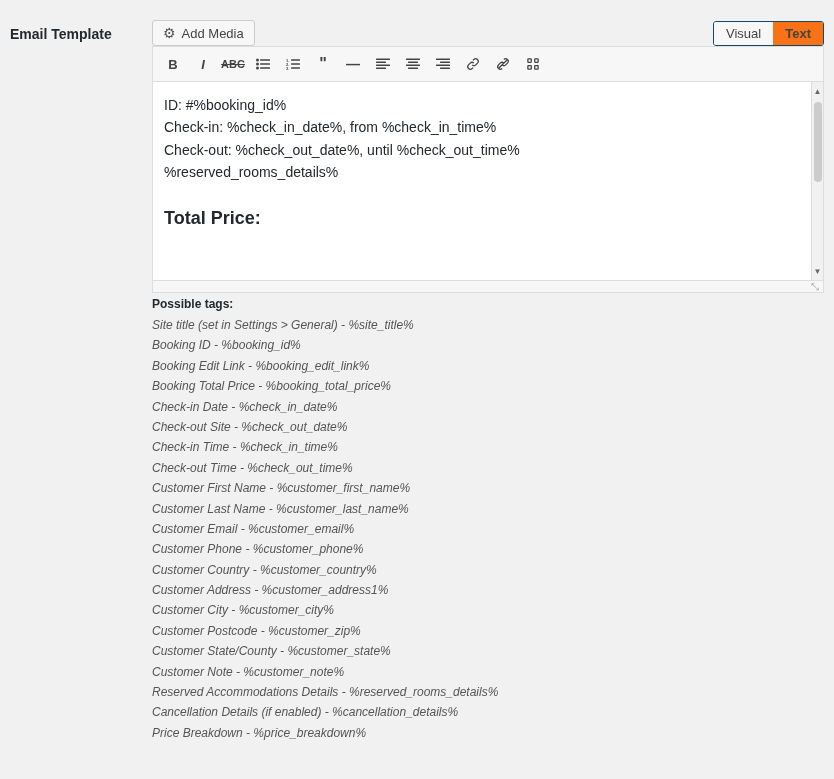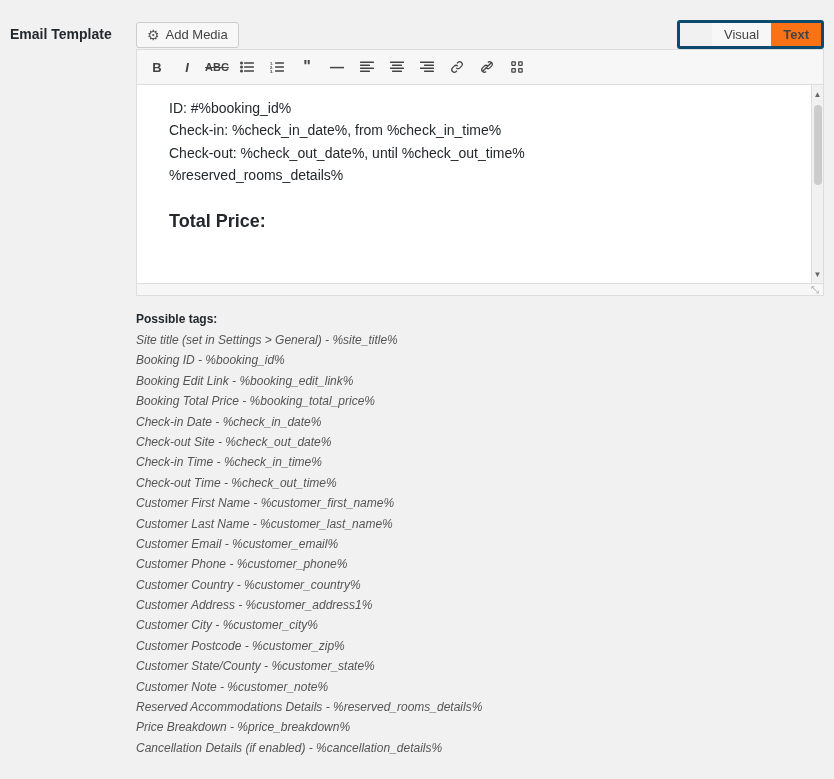--- a/index.html
+++ b/index.html
@@ -7,21 +7,21 @@
       font-family: Arial, sans-serif;
       background: #f1f1f1;
       width: 834px;
       min-height: 779px;
       padding: 20px 10px;
     }
 
     .page-wrapper {
       display: flex;
       align-items: flex-start;
-      gap: 16px;
+      gap: 32px;
     }
 
     .label-col {
       width: 110px;
       padding-top: 6px;
       font-size: 14px;
       font-weight: 600;
       color: #23282d;
       flex-shrink: 0;
     }
@@ -52,24 +52,23 @@
       cursor: pointer;
     }
 
     .media-icon {
       font-size: 14px;
       color: #555;
     }
 
     .view-tabs {
       display: flex;
-      border: 3px solid #0c4a6e;
+      border: 1px solid #0c4a6e;
       border-radius: 3px;
       overflow: hidden;
-      padding-left: 32px;
     }
 
     .view-tab {
       padding: 4px 12px;
       font-size: 13px;
       background: #f7f7f7;
       border: none;
       cursor: pointer;
       color: #444;
     }
@@ -109,21 +108,21 @@
     
     .editor-area {
       background: #fff;
       border: 1px solid #ddd;
       min-height: 200px;
       position: relative;
       overflow: hidden;
     }
 
     .editor-content {
-      padding: 12px 32px;
+      padding: 12px 11px;
       min-height: 190px;
       font-size: 14px;
       color: #23282d;
       line-height: 1.6;
     }
 
     .editor-content .booking-id { color: #23282d; }
     .editor-content .checkin { color: #23282d; }
     .editor-content .checkout { color: #23282d; }
     .editor-content .rooms { color: #23282d; }
@@ -191,21 +190,21 @@
       cursor: ns-resize;
     }
 
     .resize-icon {
       font-size: 10px;
       color: #999;
     }
 
     
     .tags-section {
-      margin-top: 16px;
+      margin-top: 4px;
       font-size: 12px;
     }
 
     .tags-title {
       font-weight: bold;
       color: #23282d;
       margin-bottom: 4px;
     }
 
     .tag-item {
@@ -344,18 +343,18 @@
           <div class="tag-item" style="font-style: italic; color: rgb(85, 85, 85);">Customer Last Name - %customer_last_name%</div>
           <div class="tag-item" style="font-style: italic; color: rgb(85, 85, 85);">Customer Email - %customer_email%</div>
           <div class="tag-item" style="font-style: italic; color: rgb(85, 85, 85);">Customer Phone - %customer_phone%</div>
           <div class="tag-item" style="font-style: italic; color: rgb(85, 85, 85);">Customer Country - %customer_country%</div>
           <div class="tag-item" style="font-style: italic; color: rgb(85, 85, 85);">Customer Address - %customer_address1%</div>
           <div class="tag-item" style="font-style: italic; color: rgb(85, 85, 85);">Customer City - %customer_city%</div>
           <div class="tag-item" style="font-style: italic; color: rgb(85, 85, 85);">Customer Postcode - %customer_zip%</div>
           <div class="tag-item" style="font-style: italic; color: rgb(85, 85, 85);">Customer State/County - %customer_state%</div>
           <div class="tag-item" style="color: rgb(85, 85, 85);">Customer Note - %customer_note%</div>
           <div class="tag-item" style="font-style: italic; color: rgb(85, 85, 85);">Reserved Accommodations Details - %reserved_rooms_details%</div>
+          <div class="tag-item" style="font-style: italic; color: rgb(85, 85, 85);">Cancellation Details (if enabled) - %cancellation_details%</div>
           <div class="tag-item" style="font-style: italic; color: rgb(85, 85, 85);">Price Breakdown - %price_breakdown%</div>
-          <div class="tag-item" style="font-style: italic; color: rgb(85, 85, 85);">Cancellation Details (if enabled) - %cancellation_details%</div>
         </div>
     </div>
   </div>
 </div>
 
 </body></html>

